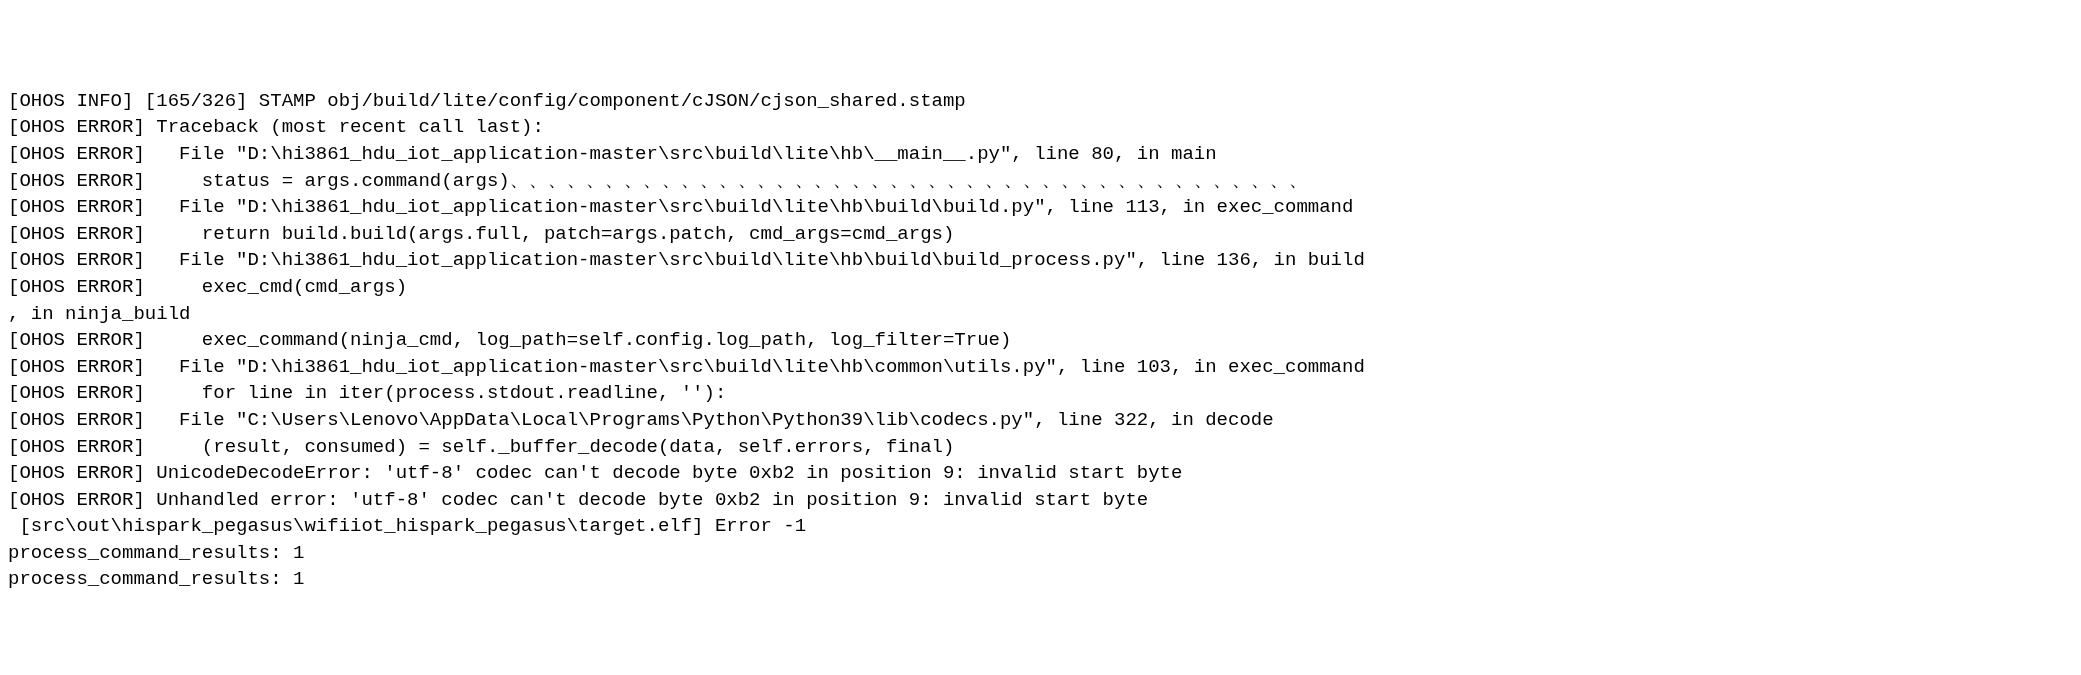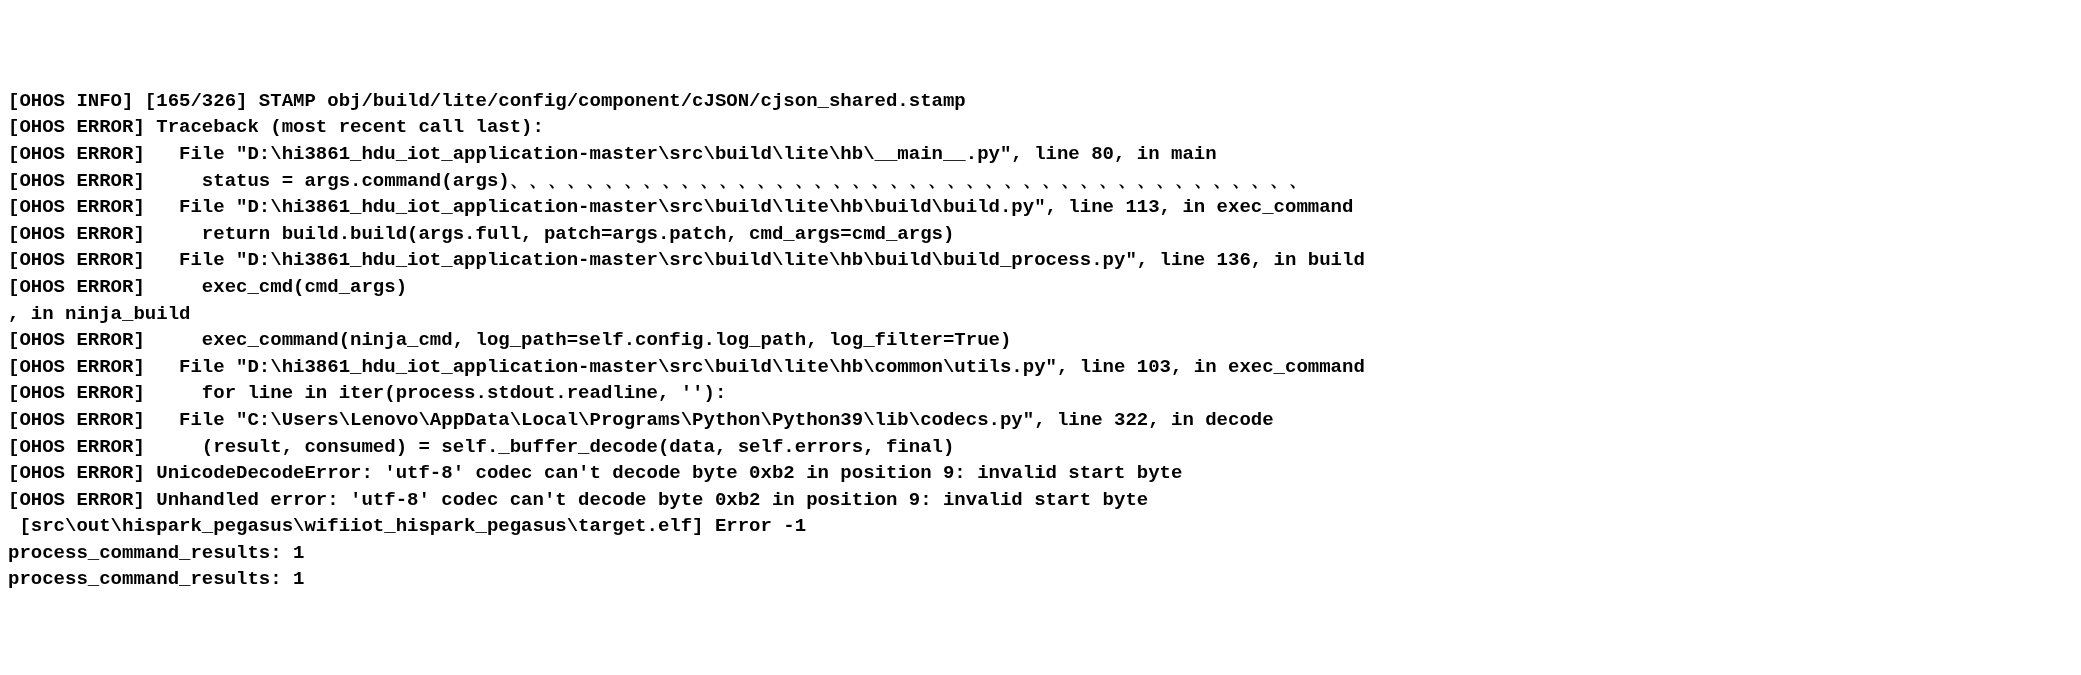--- a/index.html
+++ b/index.html
@@ -8,21 +8,20 @@
     background: #ffffff;
     font-family: Consolas, "Courier New", monospace;
     font-size: 19px;
     line-height: 1.4;
     color: #000000;
     white-space: pre;
     overflow-x: auto;
   }
   .log-line {
     display: block;
-    font-weight: bold;
   }
 </style>
 </head>
 <body>
 
 
 <div id="terminal-output"><span class="log-line">[OHOS INFO] [165/326] STAMP obj/build/lite/config/component/cJSON/cjson_shared.stamp</span><span class="log-line">[OHOS ERROR] Traceback (most recent call last):</span><span class="log-line">[OHOS ERROR]   File "D:\hi3861_hdu_iot_application-master\src\build\lite\hb\__main__.py", line 80, in main</span><span class="log-line">[OHOS ERROR]     status = args.command(args)、、、、、、、、、、、、、、、、、、、、、、、、、、、、、、、、、、、、、、、、、、</span><span class="log-line">[OHOS ERROR]   File "D:\hi3861_hdu_iot_application-master\src\build\lite\hb\build\build.py", line 113, in exec_command</span><span class="log-line">[OHOS ERROR]     return build.build(args.full, patch=args.patch, cmd_args=cmd_args)</span><span class="log-line">[OHOS ERROR]   File "D:\hi3861_hdu_iot_application-master\src\build\lite\hb\build\build_process.py", line 136, in build</span><span class="log-line">[OHOS ERROR]     exec_cmd(cmd_args)</span><span class="log-line">, in ninja_build</span><span class="log-line">[OHOS ERROR]     exec_command(ninja_cmd, log_path=self.config.log_path, log_filter=True)</span><span class="log-line">[OHOS ERROR]   File "D:\hi3861_hdu_iot_application-master\src\build\lite\hb\common\utils.py", line 103, in exec_command</span><span class="log-line">[OHOS ERROR]     for line in iter(process.stdout.readline, ''):</span><span class="log-line">[OHOS ERROR]   File "C:\Users\Lenovo\AppData\Local\Programs\Python\Python39\lib\codecs.py", line 322, in decode</span><span class="log-line">[OHOS ERROR]     (result, consumed) = self._buffer_decode(data, self.errors, final)</span><span class="log-line">[OHOS ERROR] UnicodeDecodeError: 'utf-8' codec can't decode byte 0xb2 in position 9: invalid start byte</span><span class="log-line">[OHOS ERROR] Unhandled error: 'utf-8' codec can't decode byte 0xb2 in position 9: invalid start byte</span><span class="log-line"> [src\out\hispark_pegasus\wifiiot_hispark_pegasus\target.elf] Error -1</span><span class="log-line">process_command_results: 1</span><span class="log-line">process_command_results: 1</span></div>
 
 
 

